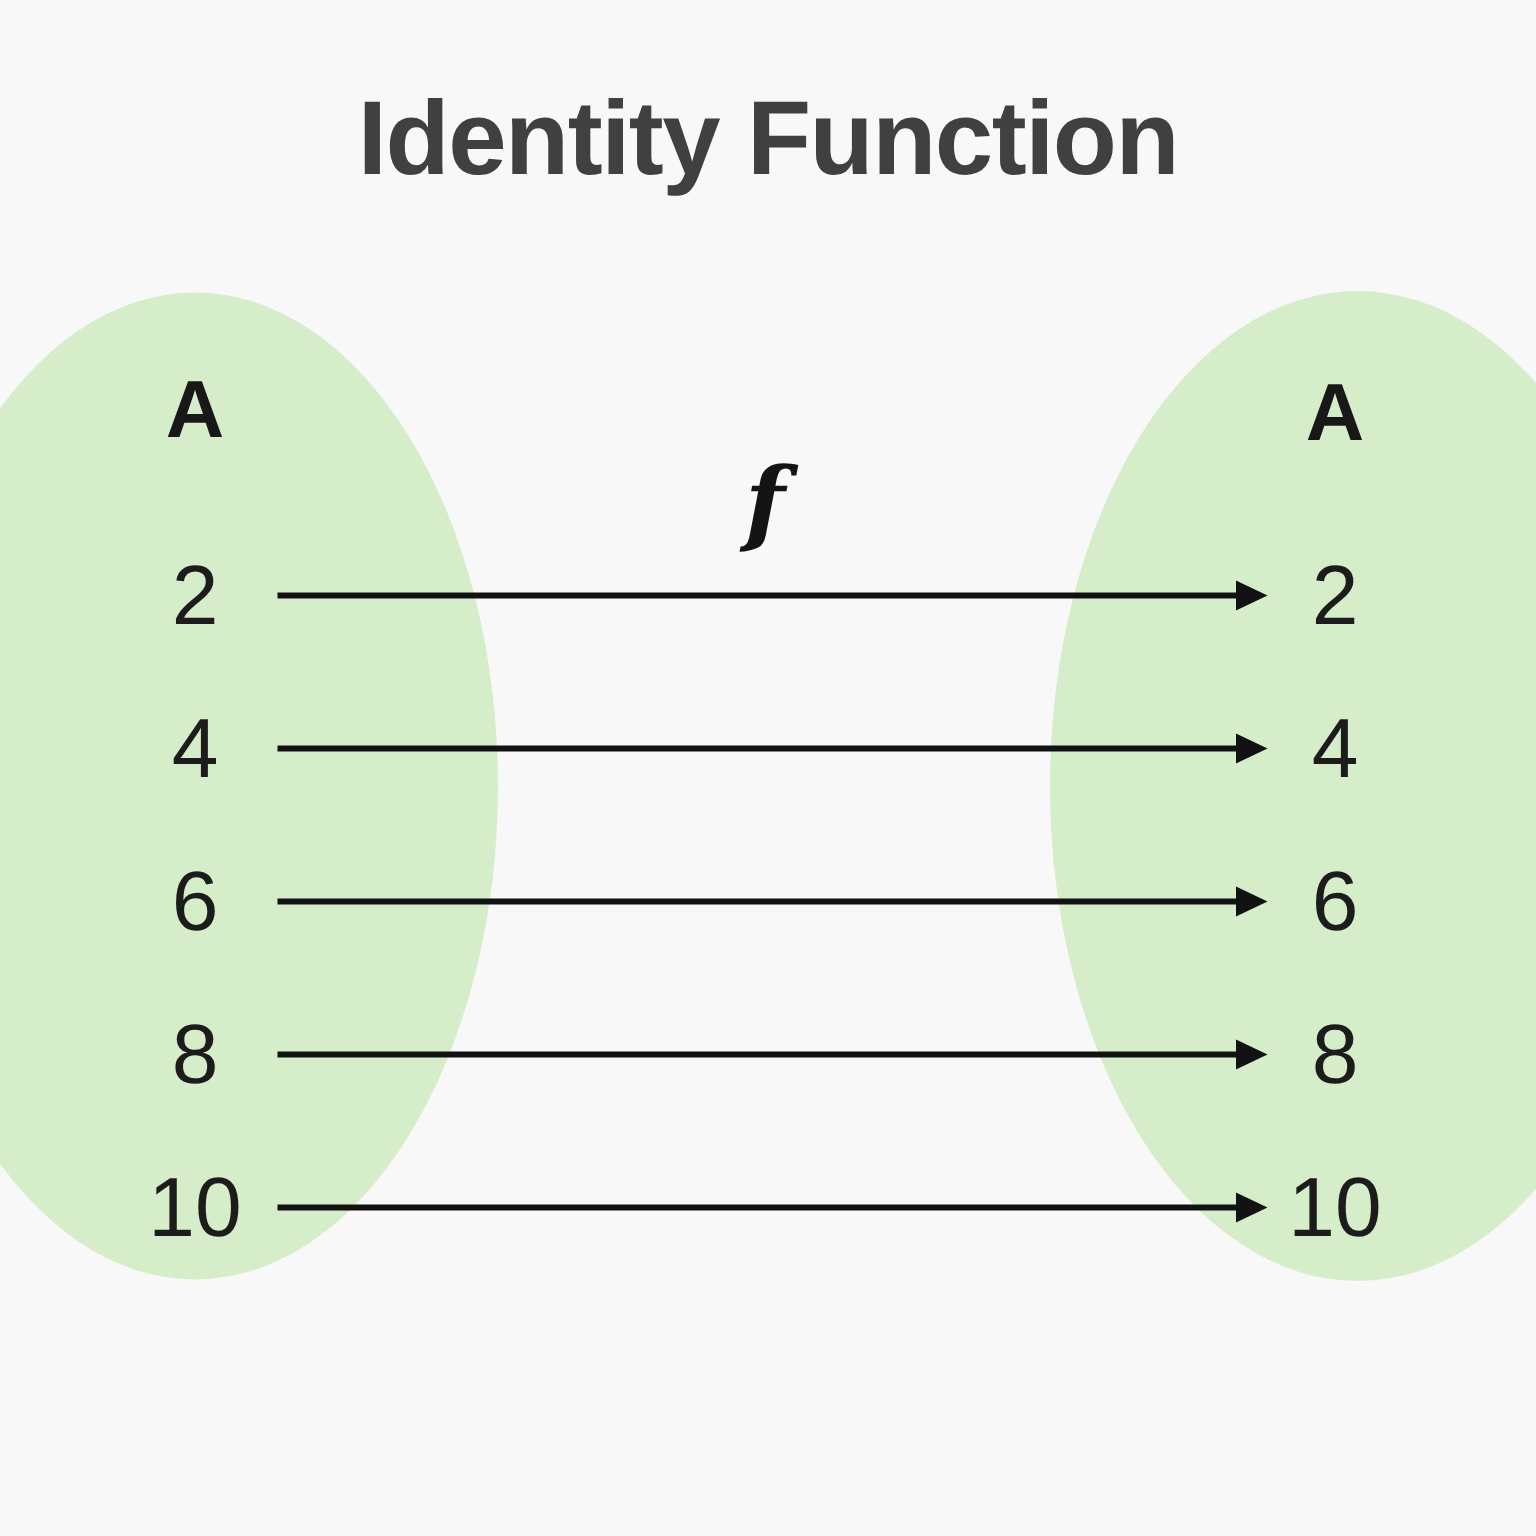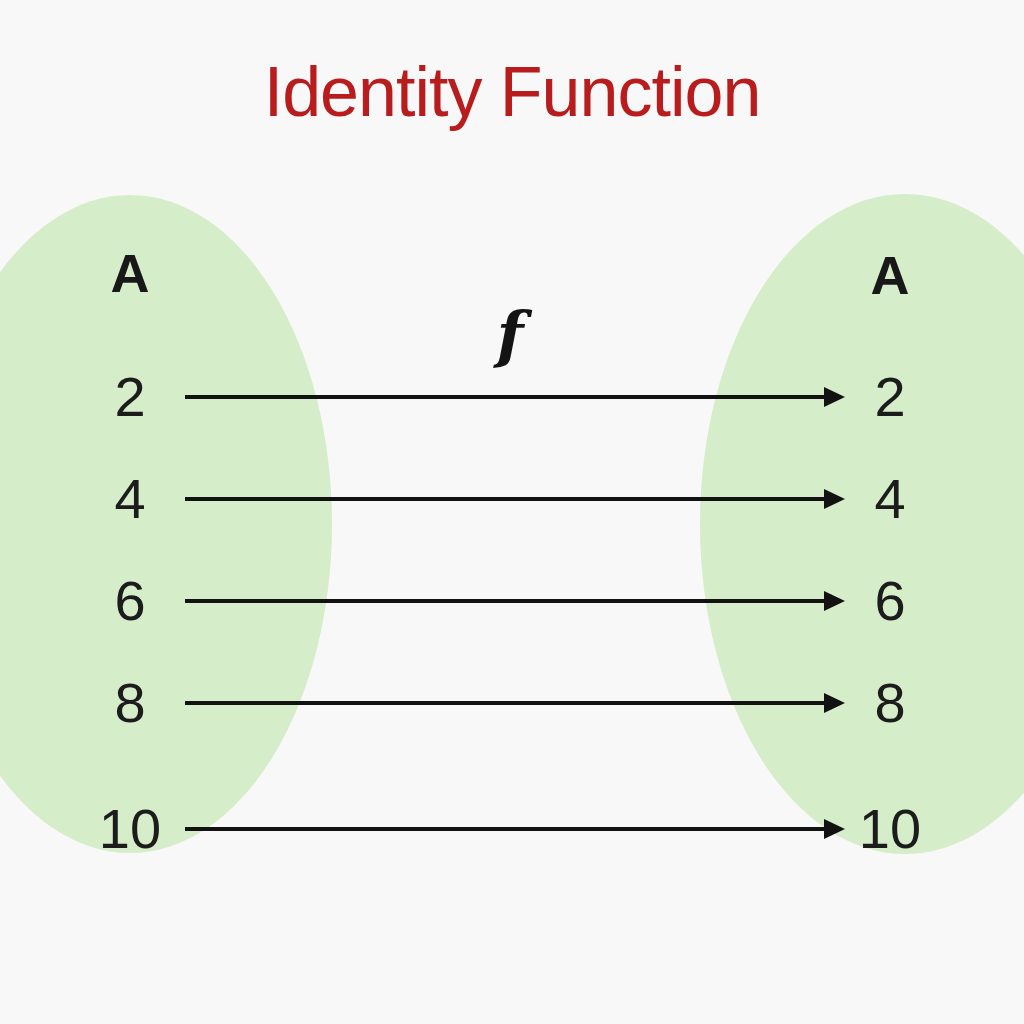--- a/index.html
+++ b/index.html
@@ -32,23 +32,23 @@
     width: 410px;
     height: 660px;
   }
   .title {
     position: absolute;
     top: 52px;
     left: 0;
     width: 100%;
     text-align: center;
     font-size: 70px;
-    font-weight: 400;
+    font-weight: 700;
     letter-spacing: -1px;
-    color: #b91c1c;
+    color: #404040;
   }
   .set-label {
     position: absolute;
     width: 110px;
     height: 76px;
     line-height: 76px;
     text-align: center;
     font-size: 54px;
     font-weight: 700;
     color: #181818;
@@ -72,21 +72,21 @@
   .row {
     position: absolute;
     left: 0;
     width: 100%;
     height: 80px;
   }
   .row-1 { top: 357px; }
   .row-2 { top: 459px; }
   .row-3 { top: 561px; }
   .row-4 { top: 663px; }
-  .row-5 { top: 789px; }
+  .row-5 { top: 765px; }
   .num {
     position: absolute;
     width: 110px;
     line-height: 80px;
     text-align: center;
     font-size: 56px;
     font-weight: 400;
     color: #1c1c1c;
   }
   .num-left  { left: 75px; }

